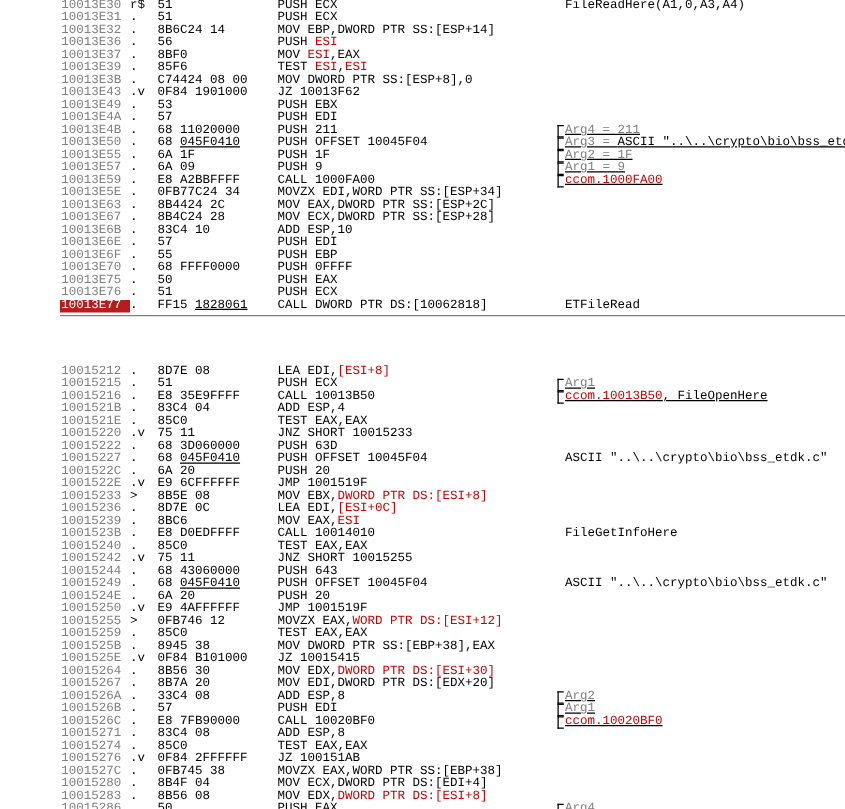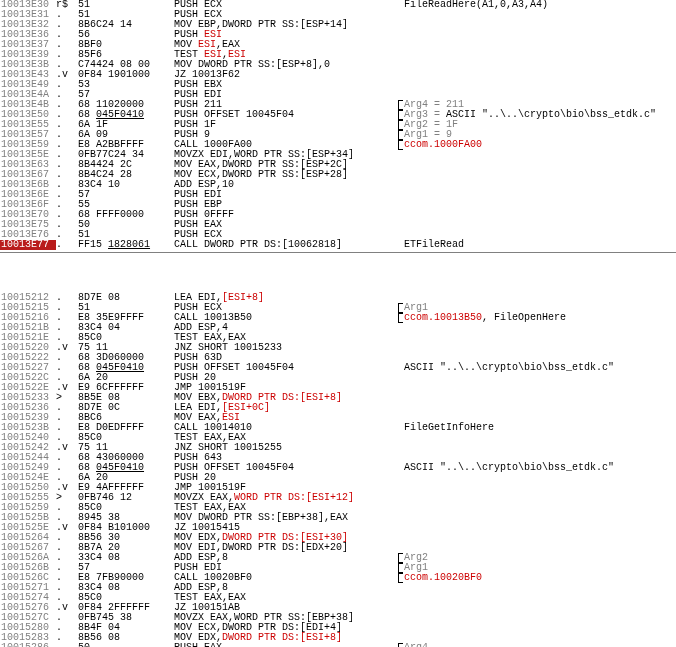--- a/index.html
+++ b/index.html
@@ -6,37 +6,38 @@
   body {
     font-family: "Courier New", monospace;
     font-size: 10px;
     background: #ffffff;
     color: #000000;
     line-height: 1.0;
   }
   .pane {
     white-space: pre;
     margin-bottom: 40px;
+    margin-left: 48px;
   }
   .row {
     display: flex;
     align-items: baseline;
     white-space: pre;
     height: 10px;
     line-height: 10px;
   }
   .row.highlight-red .addr { background: #b91c1c; color: #fff; }
   .addr { width: 56px; flex: 0 0 56px; color: #808080; padding-left:1px;}
   .mark { width: 22px; flex: 0 0 22px; color: #000; }
   .hex  { width: 96px; flex: 0 0 96px; color: #000; }
   .dis  { width: 230px; flex: 0 0 230px; color: #000; }
   .cmt  { flex: 1 1 auto; color: #000; }
   .red  { color: #cc0000; }
   .gray { color: #808080; }
-  .bracket { position: relative; }
+  .bracket { position: relative; text-decoration: underline; }
   .bracket::before {
     content: "";
     position: absolute;
     left: -6px;
     top: 0;
     bottom: 0;
     width: 4px;
     border-left: 1px solid #000;
     border-top: 1px solid #000;
     border-bottom: 1px solid #000;

